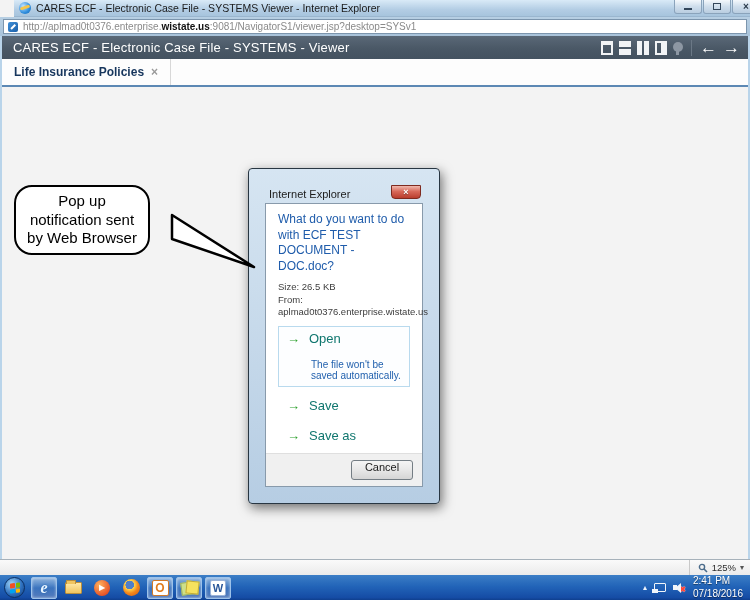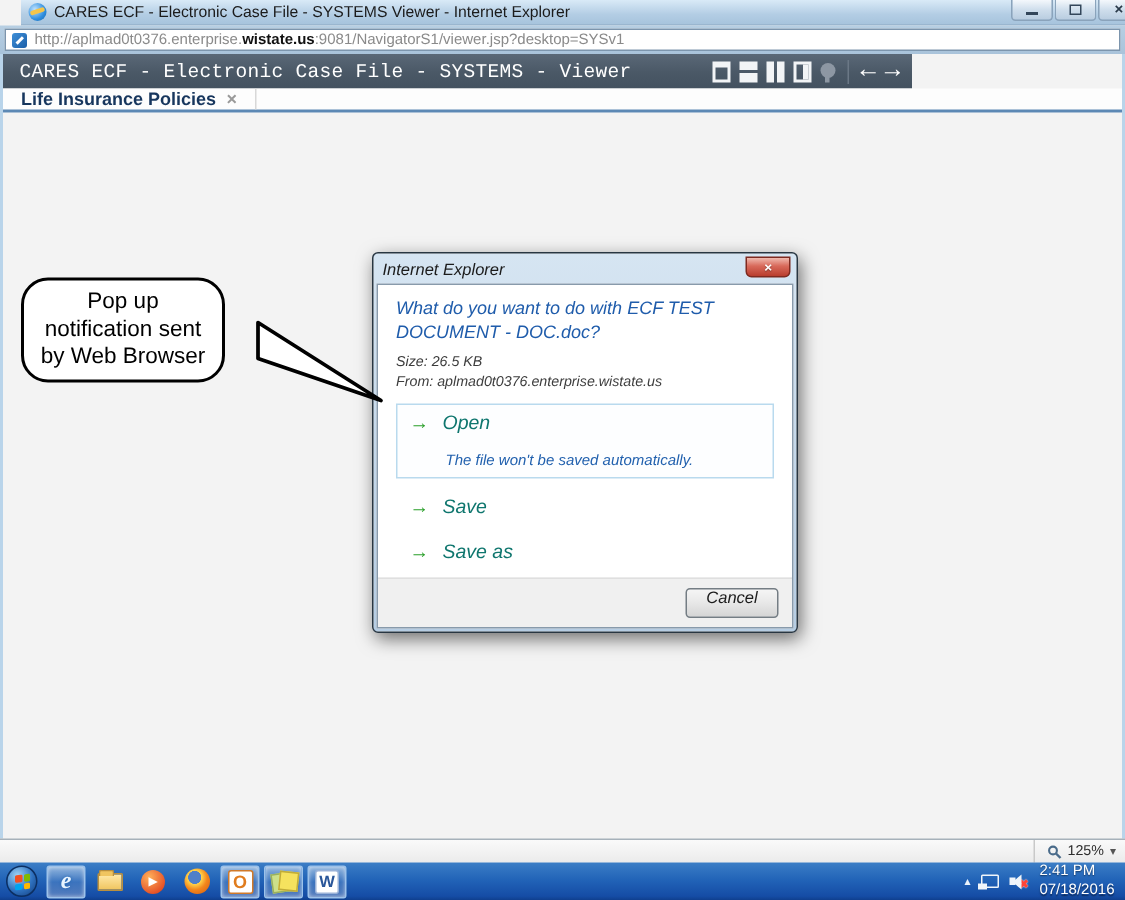--- a/index.html
+++ b/index.html
@@ -33,61 +33,61 @@
   .addressbox { flex:1; height:15px; background:#fff; border:1px solid #7c95ad;
     display:flex; align-items:center; padding:0 4px; font-size:10px; color:#8a8a8a; }
   .page-ico { width:10px; height:10px; background:linear-gradient(135deg,#3f8fd8,#1b5fa8);
     border-radius:2px; margin-right:5px; position:relative; flex:0 0 auto; }
   .page-ico::after { content:""; position:absolute; left:2px; top:4.5px; width:6px; height:1.5px;
     background:#fff; transform:rotate(-45deg); }
   .url-domain { color:#111; font-weight:bold; }
 
   
   .appheader {
-    position:absolute; left:2px; top:36px; width:606px; height:23px;
+    position:absolute; left:2px; top:36px; width:746px; height:23px;
     background:linear-gradient(#5a6877, #4a5866 55%, #445260);
-    display:flex; align-items:center; color:#fff;font-family:Liberation Mono, monospace;
+    display:flex; align-items:center; color:#fff;
   }
   .appheader .apptitle { font-size:13px; padding-left:11px; letter-spacing:.2px; }
   .hdr-icons { margin-left:auto; display:flex; align-items:center; gap:6px; padding-right:8px; }
   .lyt { width:12px; height:14px; position:relative; }
   .lyt-single { border:2px solid #f2f4f6; border-top-width:4px; }
   .lyt-hsplit { background:linear-gradient(#f2f4f6 0 40%, transparent 40% 55%, #f2f4f6 55% 100%); }
   .lyt-vsplit { background:linear-gradient(90deg,#f2f4f6 0 40%, transparent 40% 60%, #f2f4f6 60% 100%); }
   .lyt-book { border:2px solid #f2f4f6; background:linear-gradient(90deg, transparent 0 55%, #f2f4f6 55% 100%); }
   .balloon { width:10px; height:10px; border-radius:50%; background:#8d97a3; position:relative; margin-top:-2px;}
   .balloon::after { content:""; position:absolute; left:3px; top:9px; width:3px; height:4px; background:#8d97a3; }
   .hdr-sep { width:1px; height:16px; background:#6b7886; margin:0 2px; }
   .hdr-arrow { font-size:17px; font-weight:bold; color:#fdfdfd; line-height:1; }
 
   
   .tabbar {
-    position:absolute; left:2px; top:59px; width:746px; height:16px; background:#fdfdfd;
+    position:absolute; left:2px; top:59px; width:746px; height:28px; background:#fdfdfd;
     border-bottom:2px solid #5c88b4; display:flex; align-items:center;
   }
   .tab { display:flex; align-items:center; gap:7px; padding:0 12px; height:100%;
     border-right:1px solid #d8d8d8; }
   .tab-label { font-size:12px; font-weight:bold; color:#17365d; }
   .tab-close { font-size:12px; color:#9a9a9a; font-weight:bold; }
 
   
   .content { position:absolute; left:2px; top:89px; width:746px; height:470px; background:#f3f3f3; }
   .sideframe { position:absolute; top:36px; width:2px; height:523px; background:#b9d4ea; }
 
   
   .callout { position:absolute; left:14px; top:185px; width:136px; height:70px;
     background:#fff; border:2.5px solid #000; border-radius:18px; z-index:6;
     display:flex; align-items:center; justify-content:center; text-align:center;
     font-size:15px; color:#000; line-height:1.25; padding:20px 10px; }
   .callout-tail { position:absolute; left:168px; top:205px; z-index:5; }
 
   
-  .dlg { position:absolute; left:248px; top:168px; width:284px; z-index:4;
+  .dlg { position:absolute; left:248px; top:168px; width:192px; z-index:4;
     background:linear-gradient(#d6e5f2, #b6cde3); border:1px solid #283642; border-radius:4px;
-    padding:2px; box-shadow:2px 4px 12px rgba(0,0,0,.55);font-style:italic; }
+    padding:16px; box-shadow:2px 4px 12px rgba(0,0,0,.55); }
   .dlg-title { height:18px; display:flex; align-items:center; font-size:11px; color:#1c1c1c; padding-left:4px; }
   .dlg-close { margin-left:auto; width:30px; height:14px; margin-top:-4px; margin-right:2px;
     background:linear-gradient(#f0b9ae, #d8695a 45%, #b93d2e); border:1px solid #7e2a20;
     border-radius:0 0 4px 4px; color:#fff; font-size:9px; font-weight:bold;
     display:flex; align-items:center; justify-content:center; text-shadow:0 1px 1px rgba(0,0,0,.4); }
   .dlg-body { background:#fff; border:1px solid #889aab; }
   .dlg-main { padding:8px 12px 6px 12px; }
   .dlg-heading { font-size:12px; color:#1f5cab; line-height:1.3; }
   .dlg-meta { margin-top:7px; font-size:9.5px; color:#3d3d3d; line-height:1.3; }
   .opt-arrow { color:#2ea12e; font-weight:bold; font-size:13px; margin-right:9px; }

